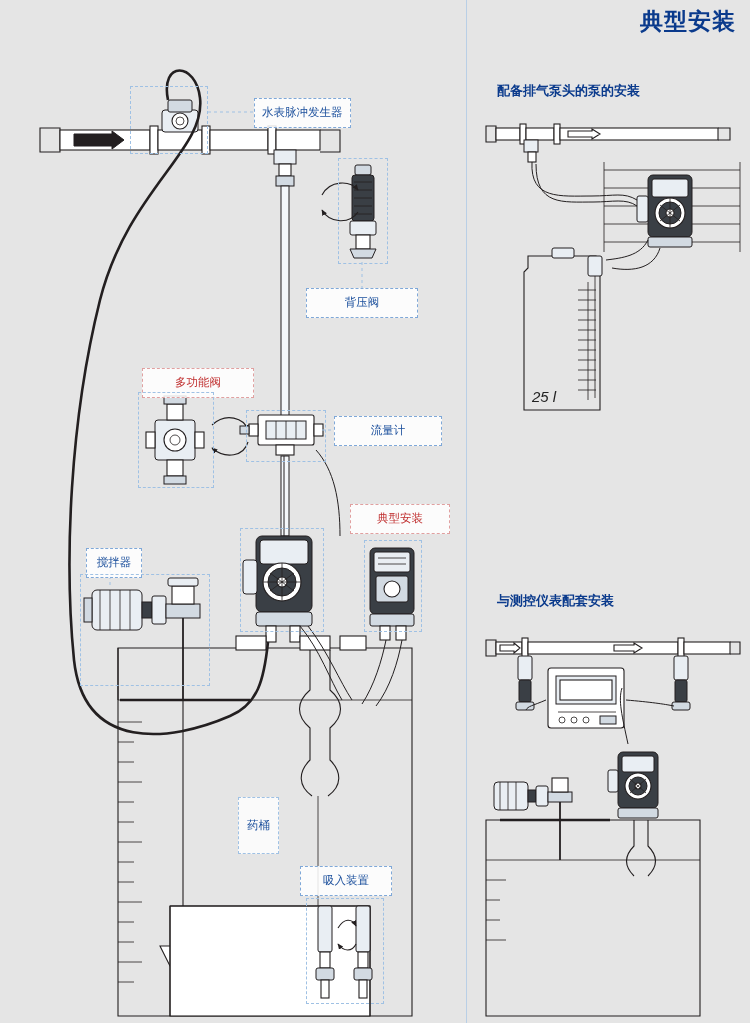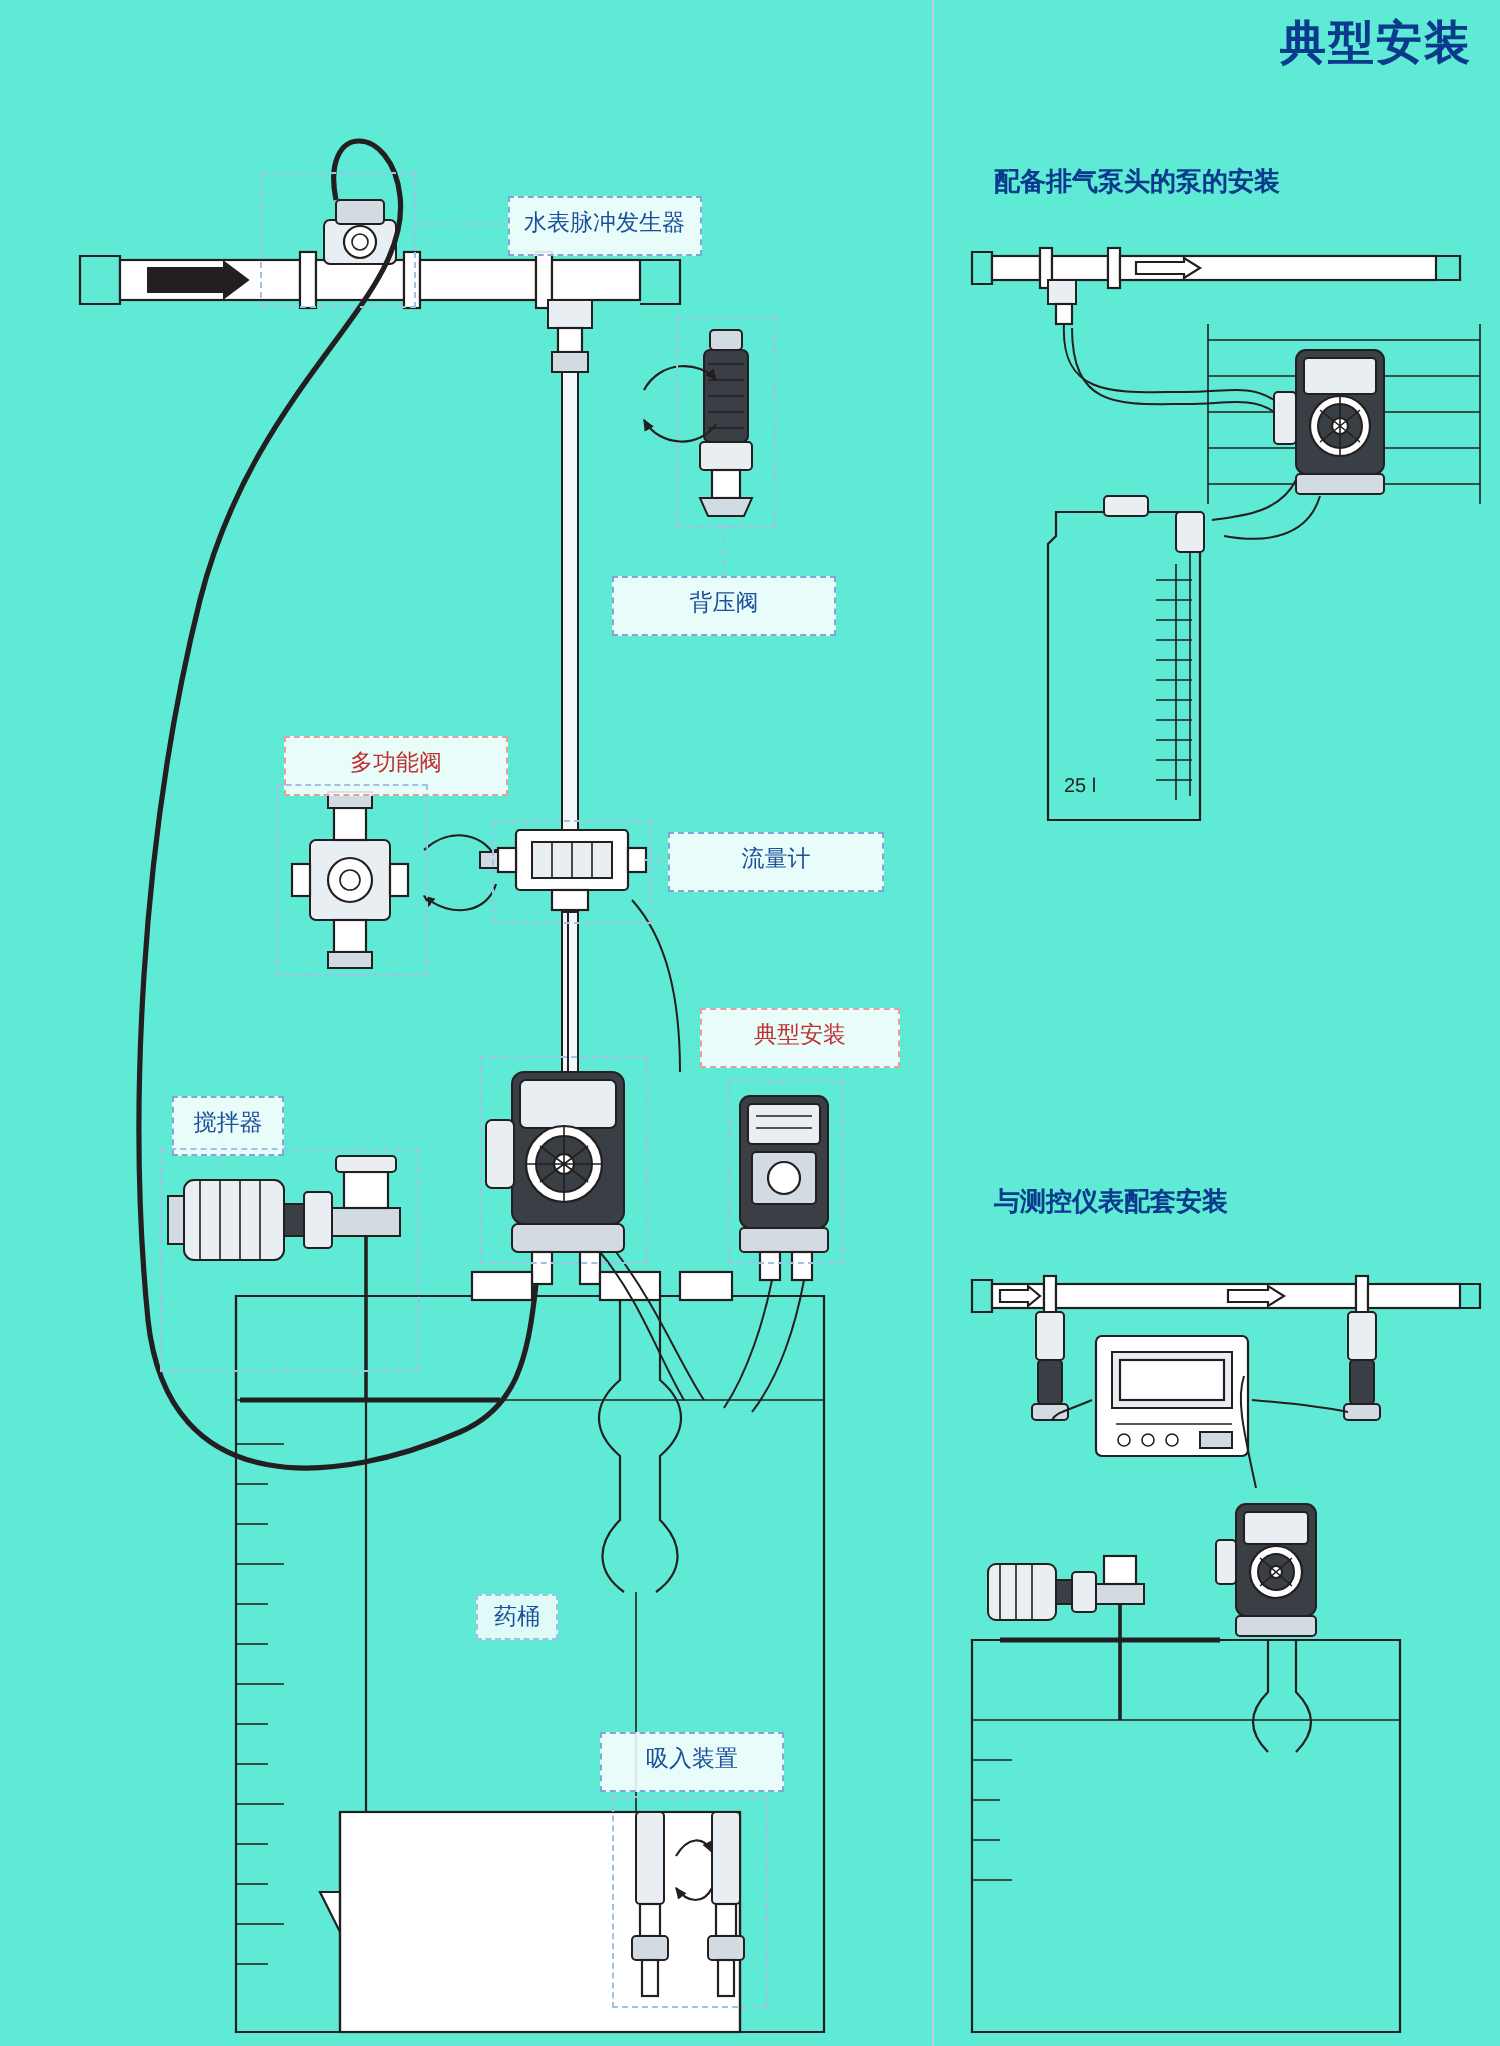--- a/index.html
+++ b/index.html
@@ -8,21 +8,21 @@
     background: #ffffff;
   }
   body {
     font-family: "Liberation Sans", sans-serif;
   }
   #page {
     position: relative;
     width: 750px;
     height: 1023px;
     overflow: hidden;
-    background: #5eead4;
+    background: #e5e5e5;
   }
   .svg-layer {
     position: absolute;
     left: 0;
     top: 0;
     width: 750px;
     height: 1023px;
   }
   .title-main {
     position: absolute;
@@ -64,26 +64,27 @@
     border: 1px dashed #9fc1e4;
     box-sizing: border-box;
     pointer-events: none;
   }
   .tank-label {
     position: absolute;
     font-size: 11.5px;
     color: #1b4f9c;
     border: 1px dashed #9fc1e4;
     background: rgba(255,255,255,0.8);
-    padding: 3px 8px;
+    padding: 20px 8px;
     white-space: nowrap;
   }
   .vol-label {
     position: absolute;
-    font-size: 10px;
+    font-size: 15px;
+    font-style: italic;
     color: #222;
   }
   .divider {
     position: absolute;
     left: 466px;
     top: 0px;
     width: 0;
     height: 1023px;
     border-left: 1px solid #b9cfe6;
   }

